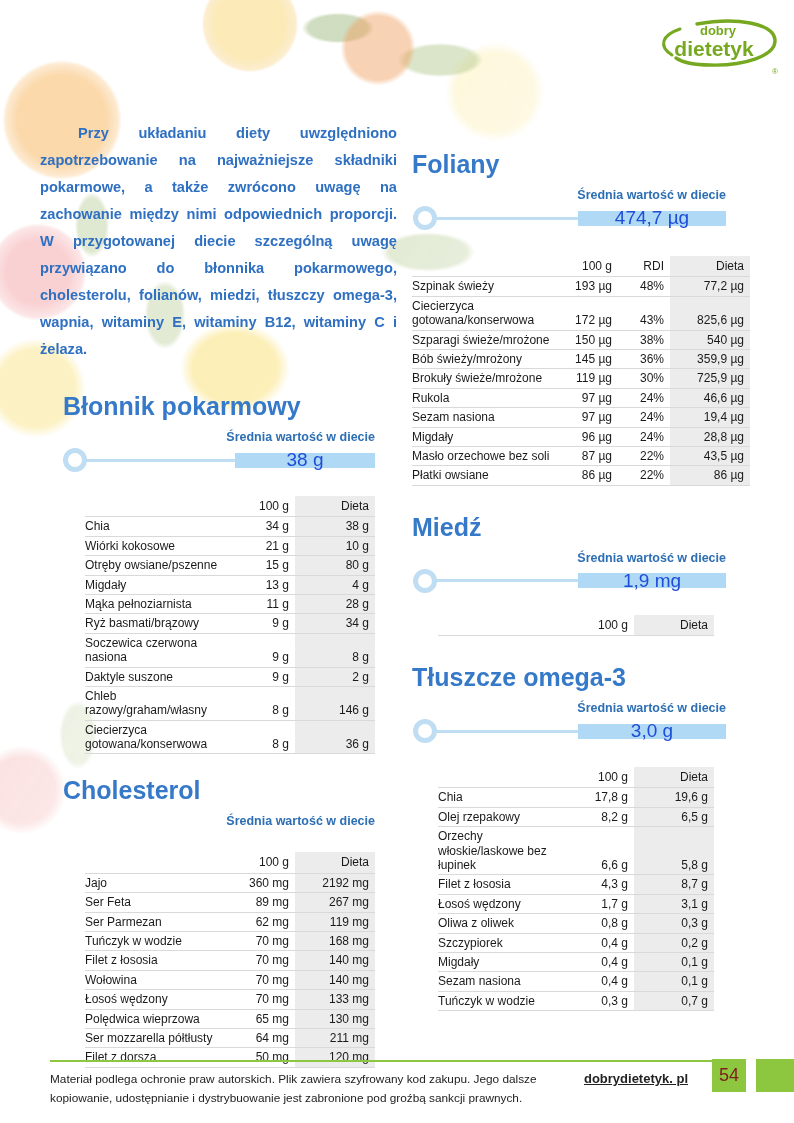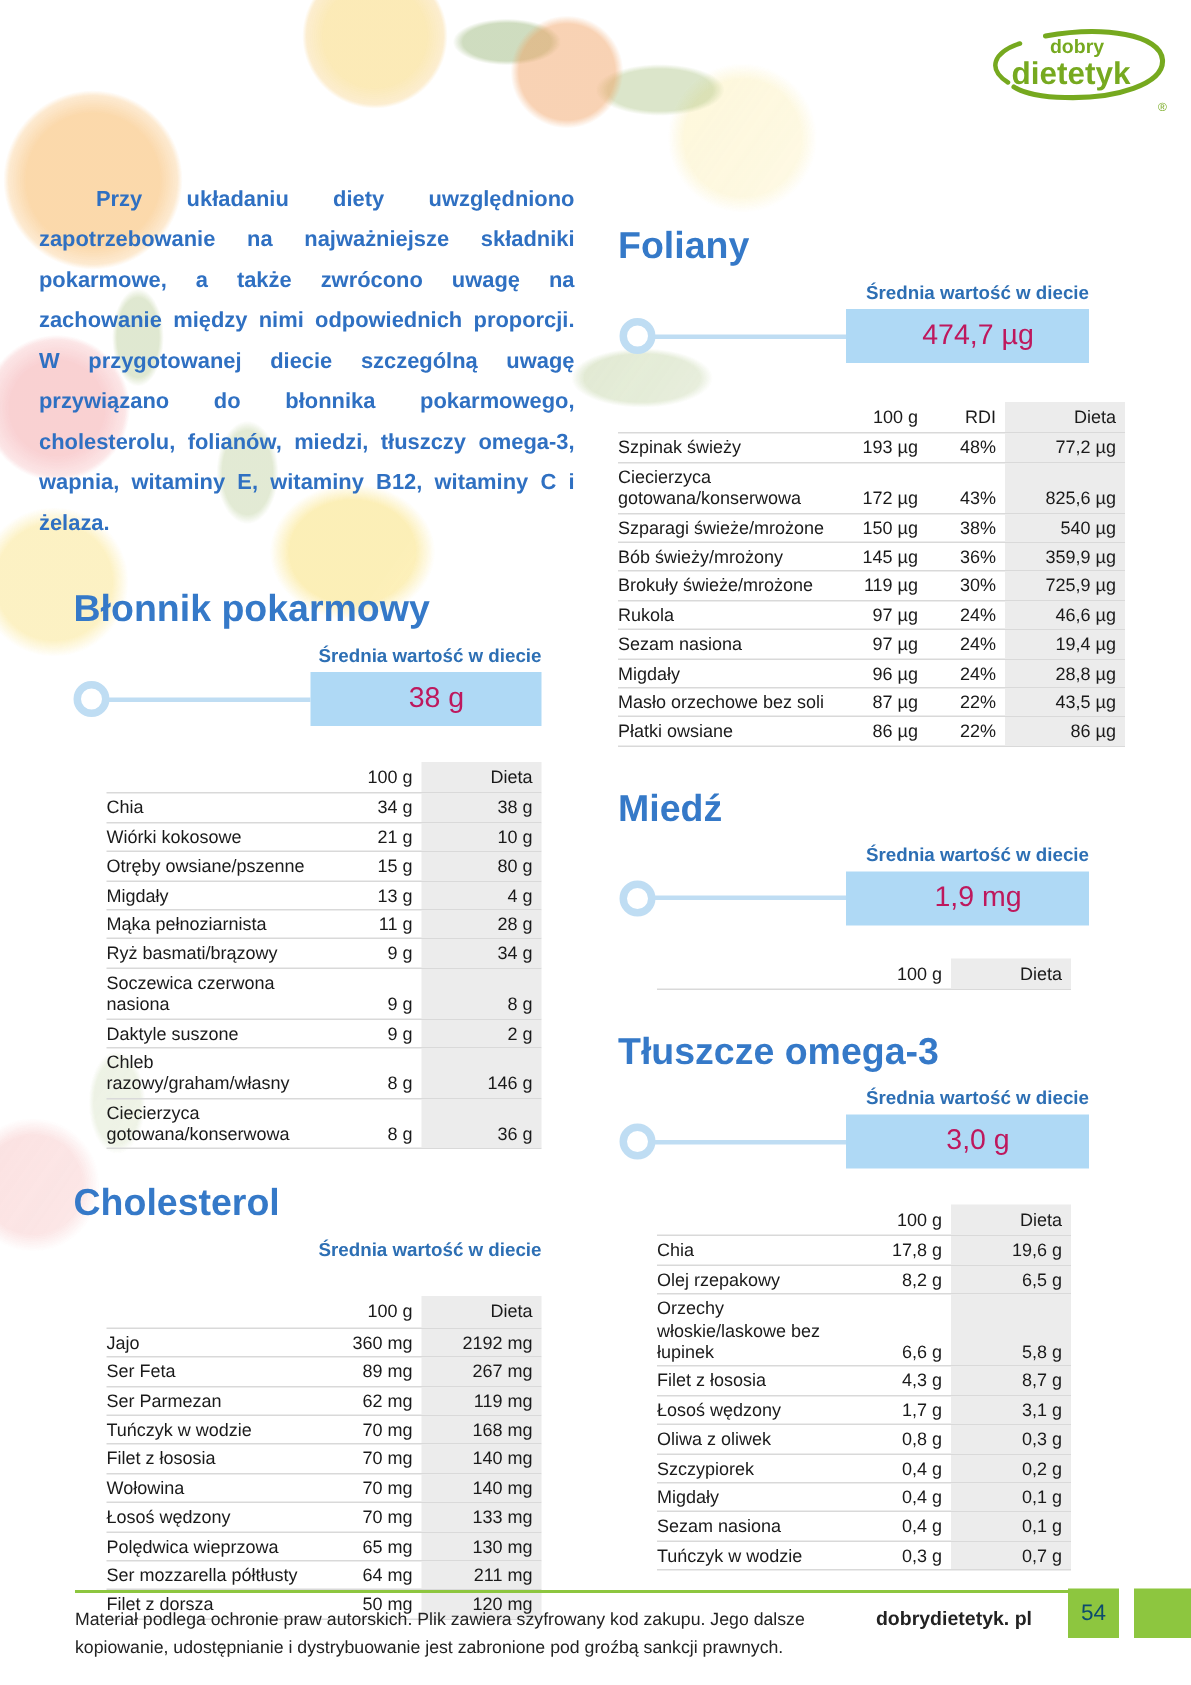--- a/index.html
+++ b/index.html
@@ -30,40 +30,40 @@
       radial-gradient(ellipse 22px 40px at 78px 735px, rgba(150,180,100,.22) 0 70%, transparent 86%);
     -webkit-mask-image:linear-gradient(125deg,#000 45%,transparent 92%);
     mask-image:linear-gradient(125deg,#000 45%,transparent 92%);
   }
 
   .logo{position:absolute;left:650px;top:16px;width:132px;height:64px;z-index:2;}
   .logo .swoosh{stroke:var(--logo);fill:none;stroke-linecap:round;}
   .logo text{fill:var(--logo);}
 
   .col{position:absolute;z-index:1;}
-  .col-left{left:26px;top:120px;width:335px;}
+  .col-left{left:40px;top:120px;width:335px;}
   .col-right{left:408px;top:150px;width:342px;}
 
   .intro{width:357px;margin:0;color:var(--intro);font-weight:bold;font-size:14.6px;
          line-height:27px;text-align:justify;text-indent:38px;}
 
   .h{color:var(--heading);font-size:25px;font-weight:bold;margin:0;}
   .col-left .h{margin-left:23px;}
   .col-right .h{margin-left:4px;}
 
   .avg{margin-top:9px;font-size:12.5px;font-weight:bold;color:var(--label);text-align:right;}
   .col-right .avg{margin-right:24px;}
 
   .meter{display:flex;align-items:center;margin-top:4px;}
   .col-left .meter{margin-left:23px;}
   .col-right .meter{margin-left:5px;margin-right:24px;}
   .dot{width:14px;height:14px;border:5px solid var(--light);border-radius:50%;background:#fff;flex:none;}
   .line{flex:1;height:3px;background:var(--light);margin-left:-2px;}
-  .bar{width:140px;height:36px;background:var(--bar);flex:none;display:flex;align-items:center;
-       justify-content:center;font-size:19px;color:#be185d;padding-left:14px;}
+  .bar{width:140px;height:15px;background:var(--bar);flex:none;display:flex;align-items:center;
+       justify-content:center;font-size:19px;color:#1d4ed8;}
   .col-right .bar{width:148px;}
 
   .sec-fiber{margin-top:29px;}
   .sec-chol{margin-top:22px;}
   .sec-copper{margin-top:27px;}
   .sec-omega{margin-top:27px;}
 
   .tbl{margin-top:24px;font-size:12px;color:var(--ink);}
   .sec-fiber .tbl,.sec-chol .tbl{margin-left:45px;}
   .sec-folates .tbl{margin-left:4px;margin-top:26px;}
@@ -77,23 +77,23 @@
           text-align:right;padding-right:6px;}
   .head .td{padding-top:3px;padding-bottom:3px;}
   .head .hb{font-weight:normal;}
   .shade{background:var(--shade);}
   .cols2 .c0{width:58px;} .cols2 .c1{width:74px;}
   .cols3 .c0{width:58px;} .cols3 .c1{width:46px;} .cols3 .c2{width:74px;}
 
   .f-line{position:absolute;left:50px;top:1060px;width:662px;height:2px;background:var(--green);z-index:1;}
   .f-text{position:absolute;left:50px;top:1070px;width:540px;font-size:11.8px;line-height:19px;color:#222;z-index:1;}
   .f-site{position:absolute;left:560px;top:1071px;width:128px;text-align:right;font-weight:bold;
-          font-size:13px;color:#222;z-index:1;}
+          font-size:13px;color:#222;z-index:1;text-decoration:underline;}
   .f-page{position:absolute;left:712px;top:1059px;width:34px;height:33px;background:var(--green);
-          color:#0c4a6e;display:flex;align-items:center;justify-content:center;font-size:15px;z-index:2;}
+          color:#7f1d1d;display:flex;align-items:center;justify-content:center;font-size:18px;z-index:2;}
   .f-end{position:absolute;left:756px;top:1059px;width:38px;height:33px;background:var(--green);z-index:2;}
 </style>
 </head>
 <body>
 
 <div class="page">
 
   <div class="decor"></div>
 
   <svg class="logo" viewBox="0 0 132 64">

